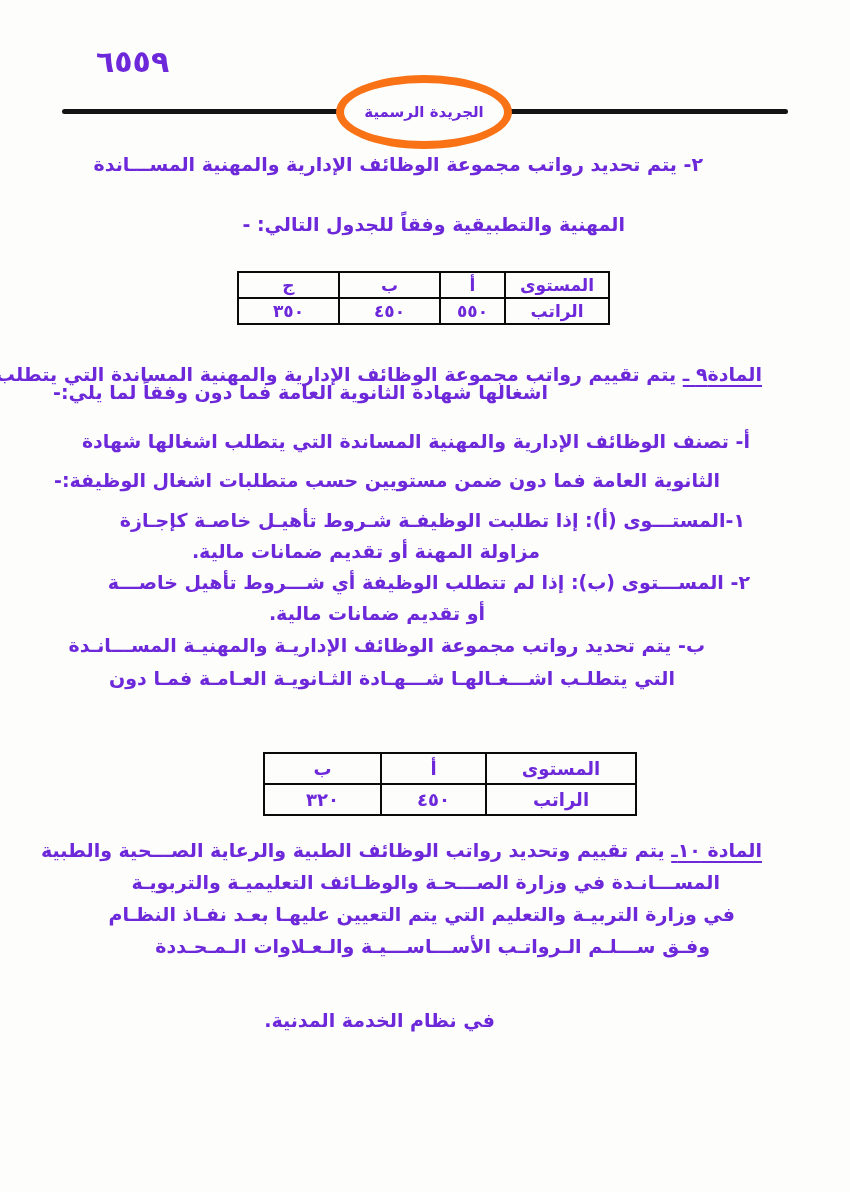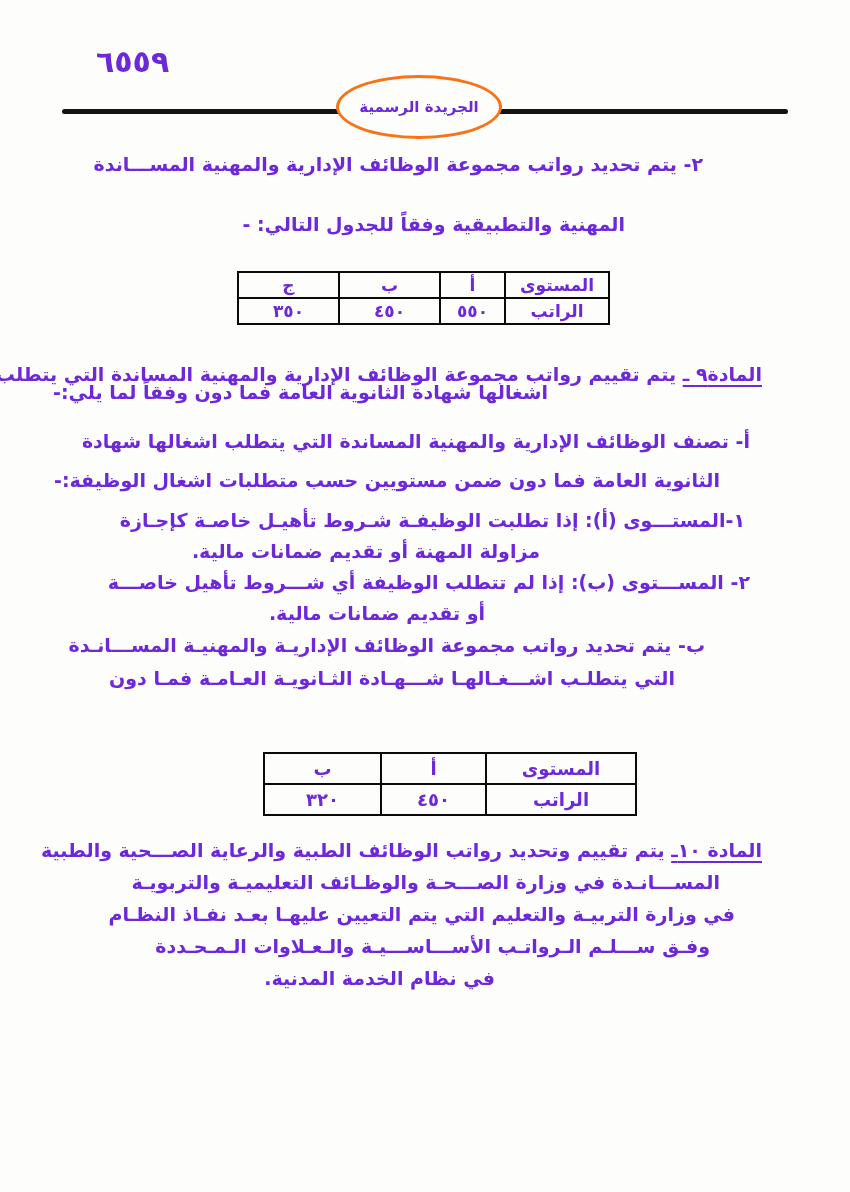--- a/index.html
+++ b/index.html
@@ -20,21 +20,21 @@
     position:absolute;top:44px;left:96px;
     font-size:30px;letter-spacing:11px;
     direction:rtl;white-space:nowrap;
   }
   .header-rule{
     position:absolute;top:109px;left:62px;width:726px;height:5px;
     background:#141414;border-radius:3px;
   }
   .gazette-seal{
     position:absolute;top:75px;left:336px;width:160px;height:58px;
-    background:#fdfdfc;border:3px solid #f97316;border-radius:50%;
+    background:#fdfdfc;border:8px solid #f97316;border-radius:50%;
     display:flex;align-items:center;justify-content:center;
     z-index:2;
   }
   .gazette-seal .seal-text{font-size:15px;white-space:nowrap;}
   
   .ln{
     position:absolute;
     font-size:19px;line-height:27px;
     white-space:nowrap;text-align:right;
   }
@@ -131,15 +131,15 @@
   </tbody>
     </table>
 
   <div class="ln" style="top:837px;right:88px;">
     <span class="u">المادة ١٠ـ</span>
     <span>يتم تقييم وتحديد رواتب الوظائف الطبية والرعاية الصـــحية والطبية</span>
   </div>
   <div class="ln" style="top:869px;right:130px;">المســـانـدة في وزارة الصـــحـة والوظـائف التعليميـة والتربويـة</div>
   <div class="ln" style="top:901px;right:115px;">في وزارة التربيـة والتعليم التي يتم التعيين عليهـا بعـد نفـاذ النظـام</div>
   <div class="ln" style="top:933px;right:140px;">وفـق ســـلـم الـرواتـب الأســـاســـيـة والـعـلاوات الـمـحـددة</div>
-  <div class="ln" style="top:965px;right:355px;">في نظام الخدمة المدنية.</div>
+  <div class="ln" style="top:1007px;right:355px;">في نظام الخدمة المدنية.</div>
 
 </div>
 
 </body></html>

